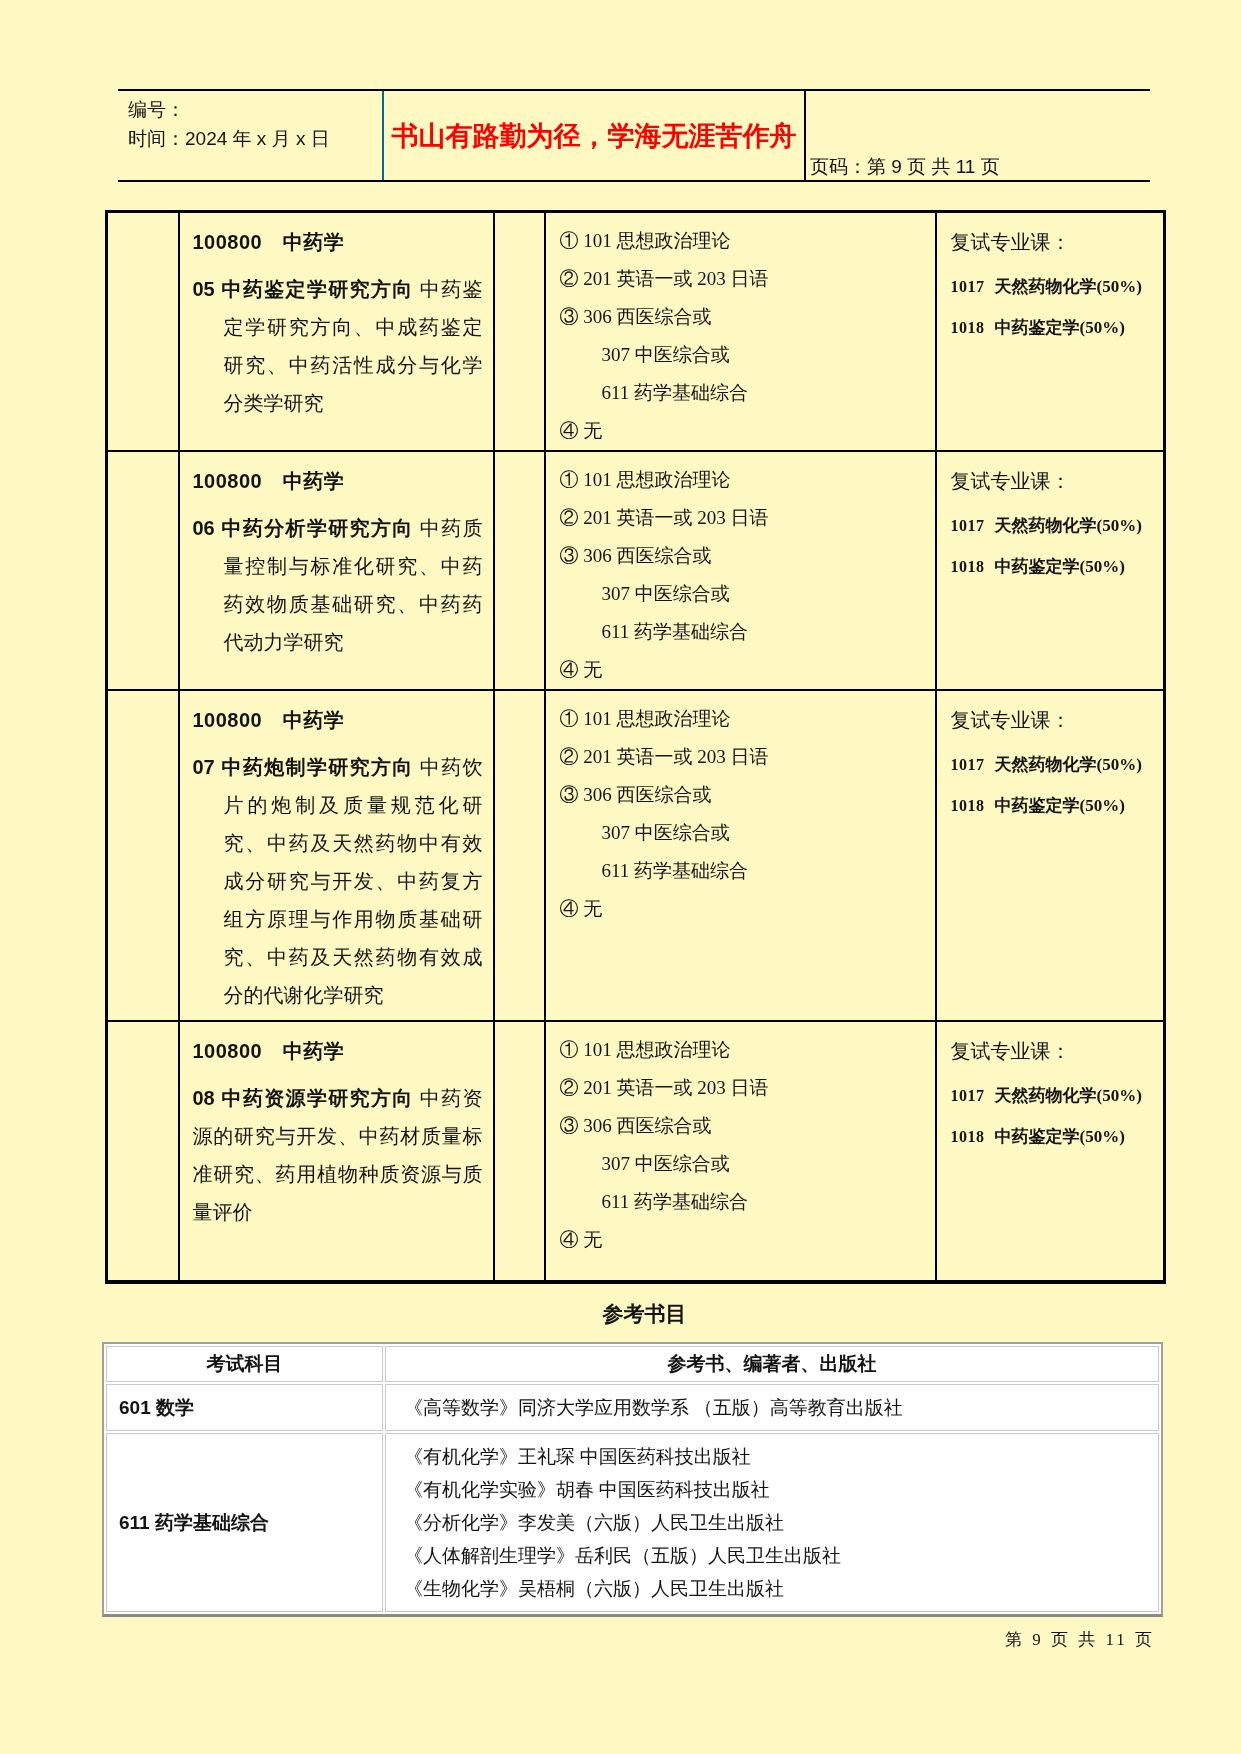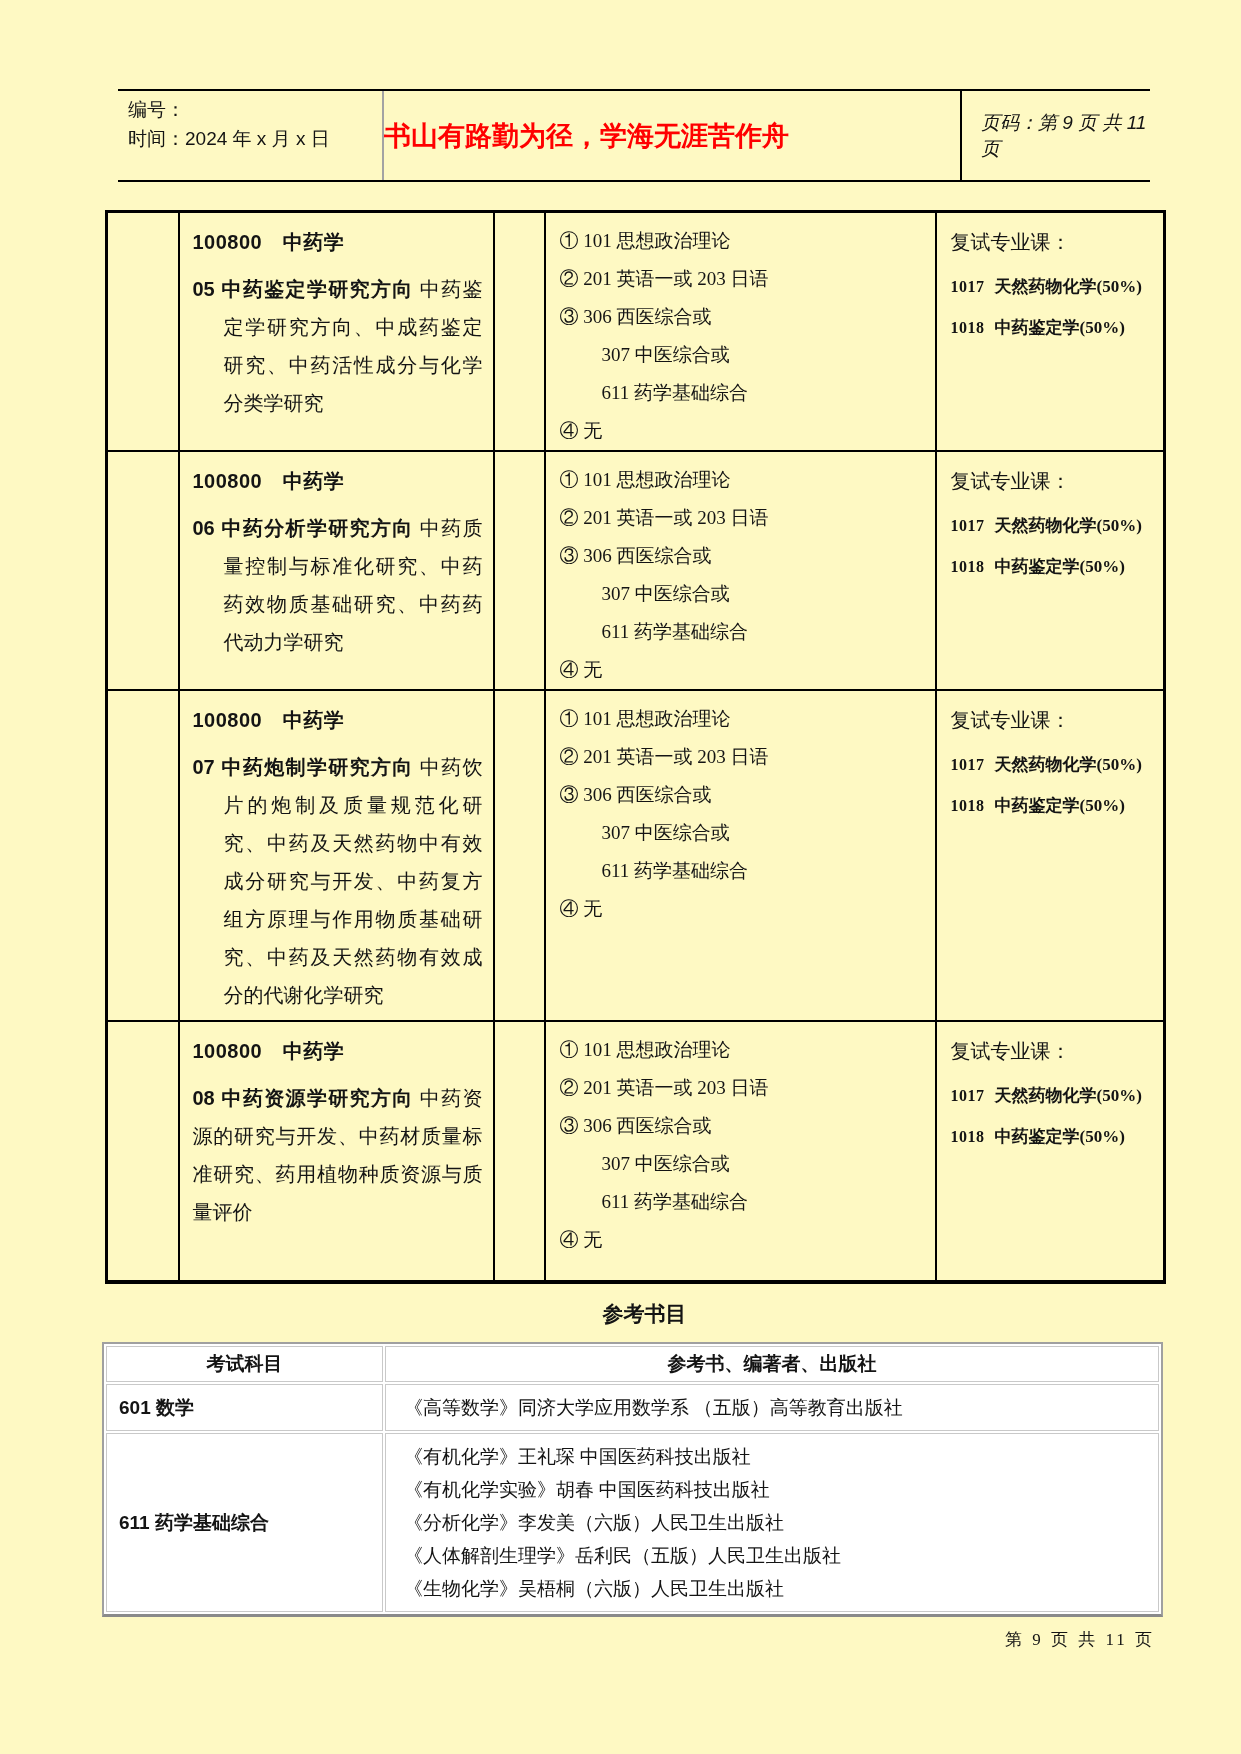--- a/index.html
+++ b/index.html
@@ -19,34 +19,33 @@
     border-top:2px solid #000;border-bottom:2px solid #000;
     display:flex;
   }
   .h-left{
     width:264px;box-sizing:border-box;
     padding:4px 0 0 10px;
     font-family:"Liberation Sans","DejaVu Sans",sans-serif;
     font-size:19px;line-height:29px;
   }
   .h-center{
-    width:580px;box-sizing:border-box;
-    border-left:2px solid #a3a3a3;border-right:2px solid #000;
-    display:flex;align-items:center;
+    width:424px;box-sizing:border-box;
+    border-left:2px solid #0369a1;border-right:2px solid #000;
+    display:flex;align-items:center;justify-content:center;
   }
   .motto{
     color:#ff0000;font-weight:bold;font-size:27px;
     font-family:"Liberation Serif","DejaVu Serif",serif;
     white-space:nowrap;
   }
   .h-right{
-    flex:1;display:flex;align-items:center;
-    padding-left:19px;font-size:19px;
-    font-family:"Liberation Sans","DejaVu Sans",sans-serif;
-    font-style:italic;
+    flex:1;display:flex;align-items:flex-end;
+    padding-left:4px;font-size:19px;
+    font-family:"Liberation Sans","DejaVu Sans",sans-serif;
   }
   
   .mtable{
     position:absolute;left:105px;top:210px;width:1058px;
     border-collapse:collapse;table-layout:fixed;
     border:3px solid #000;border-bottom-width:4px;
   }
   .mtable td{border:2px solid #000;vertical-align:top;padding:0;}
   .r0 td{height:226px;} .r1 td{height:224px;} .r2 td{height:329px;} .r3 td{height:258px;}
   .cell2{padding:16px 10px 0 13px;}

